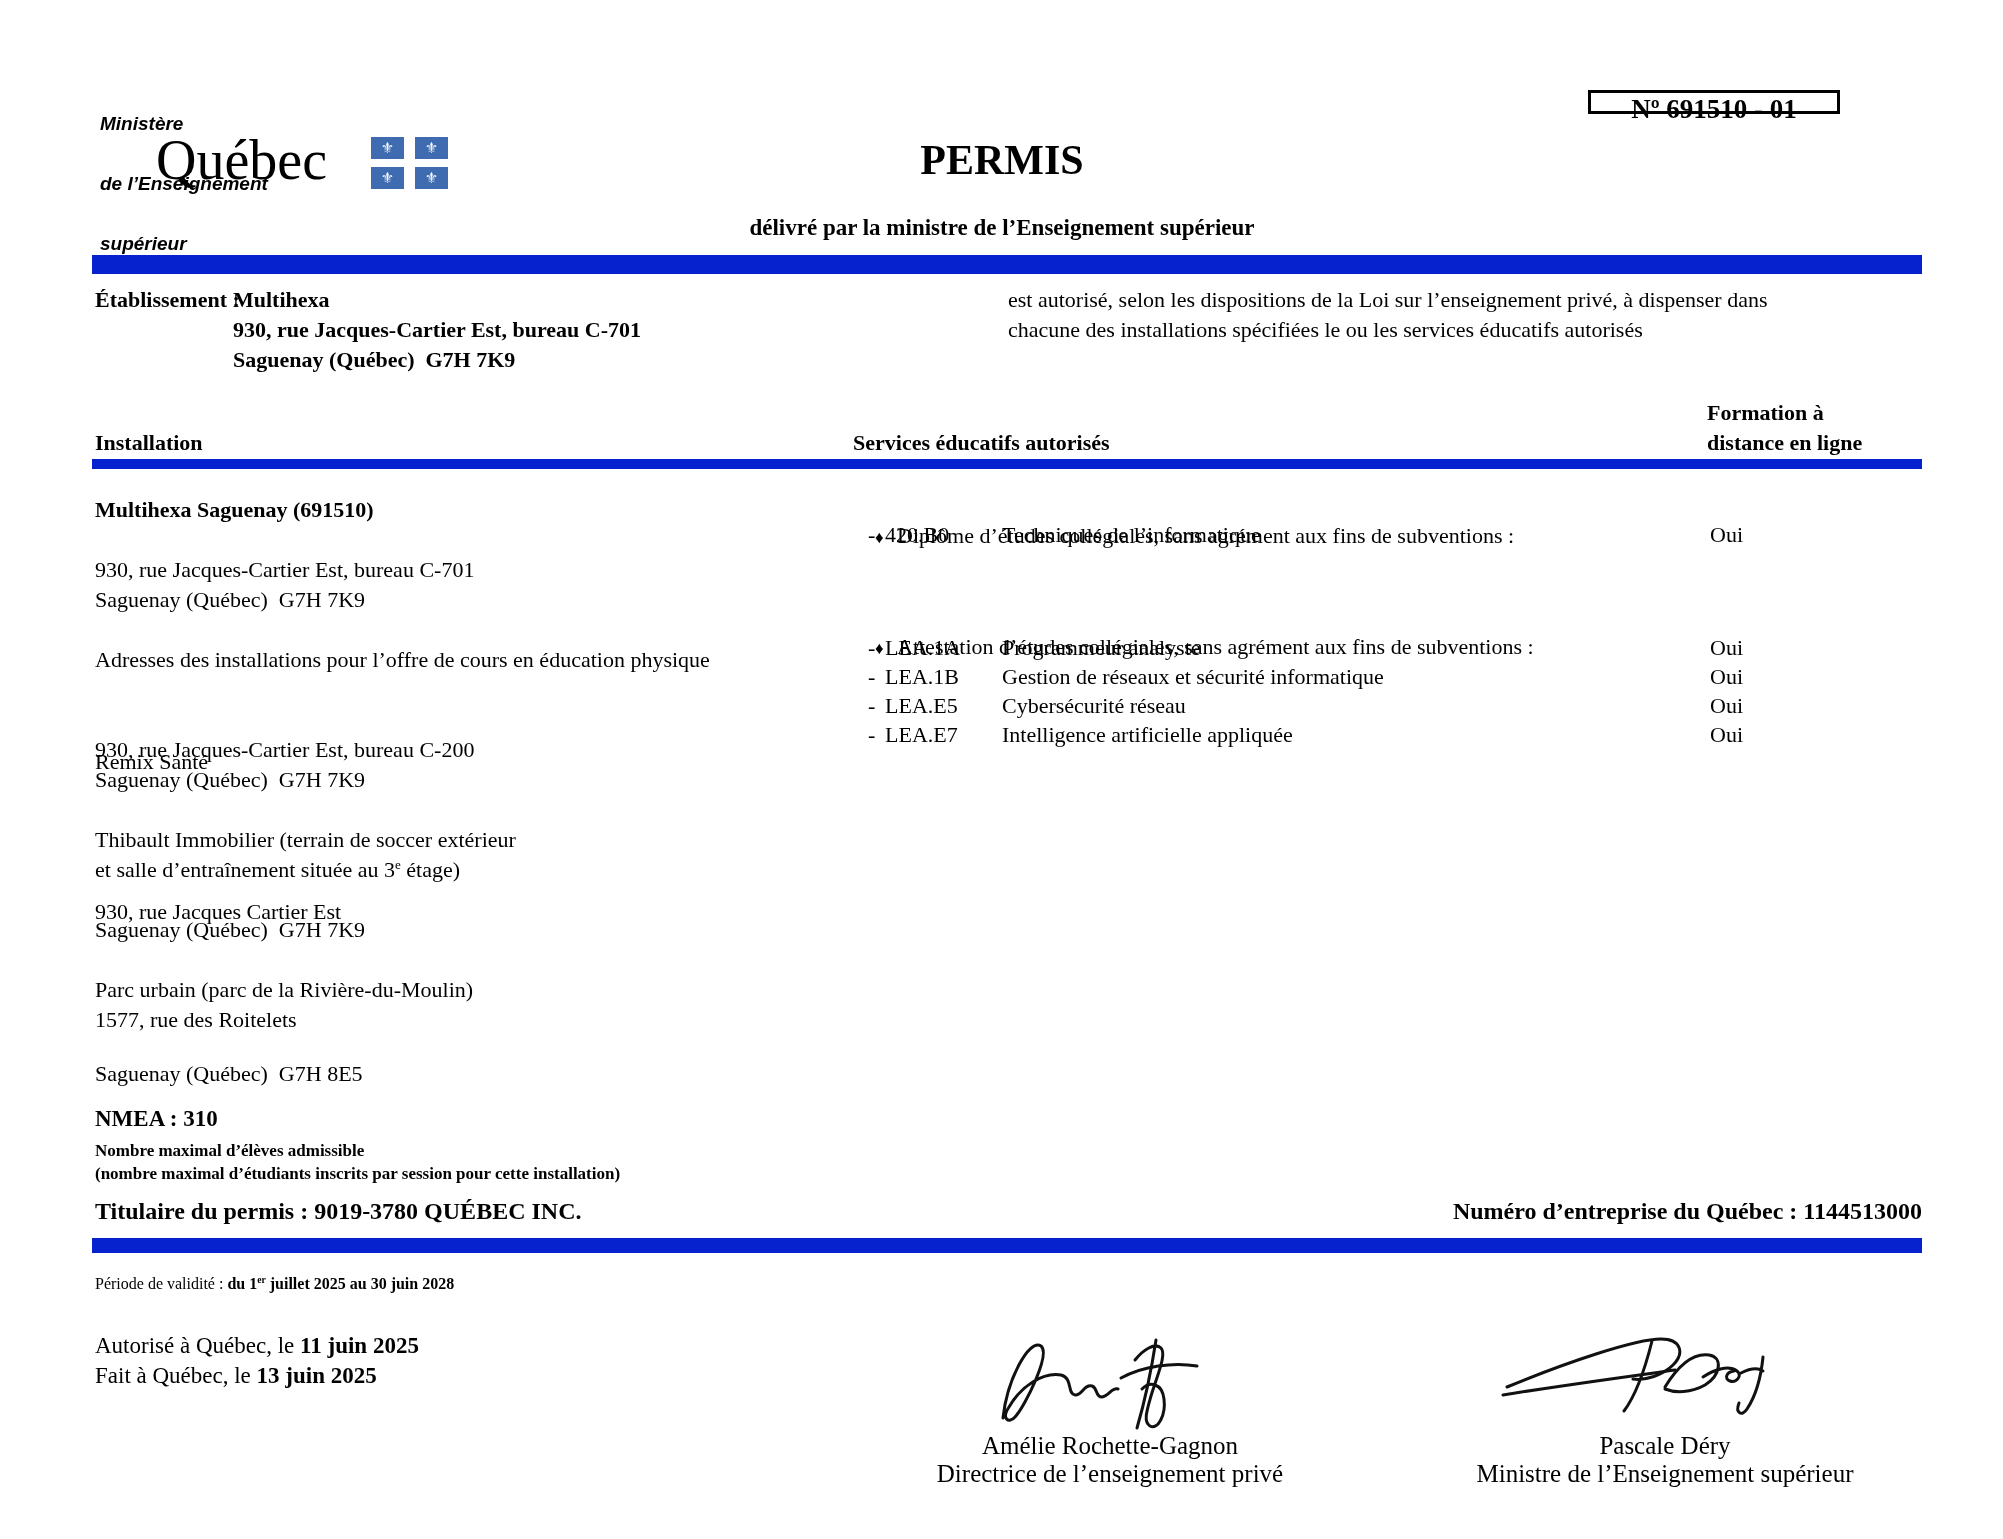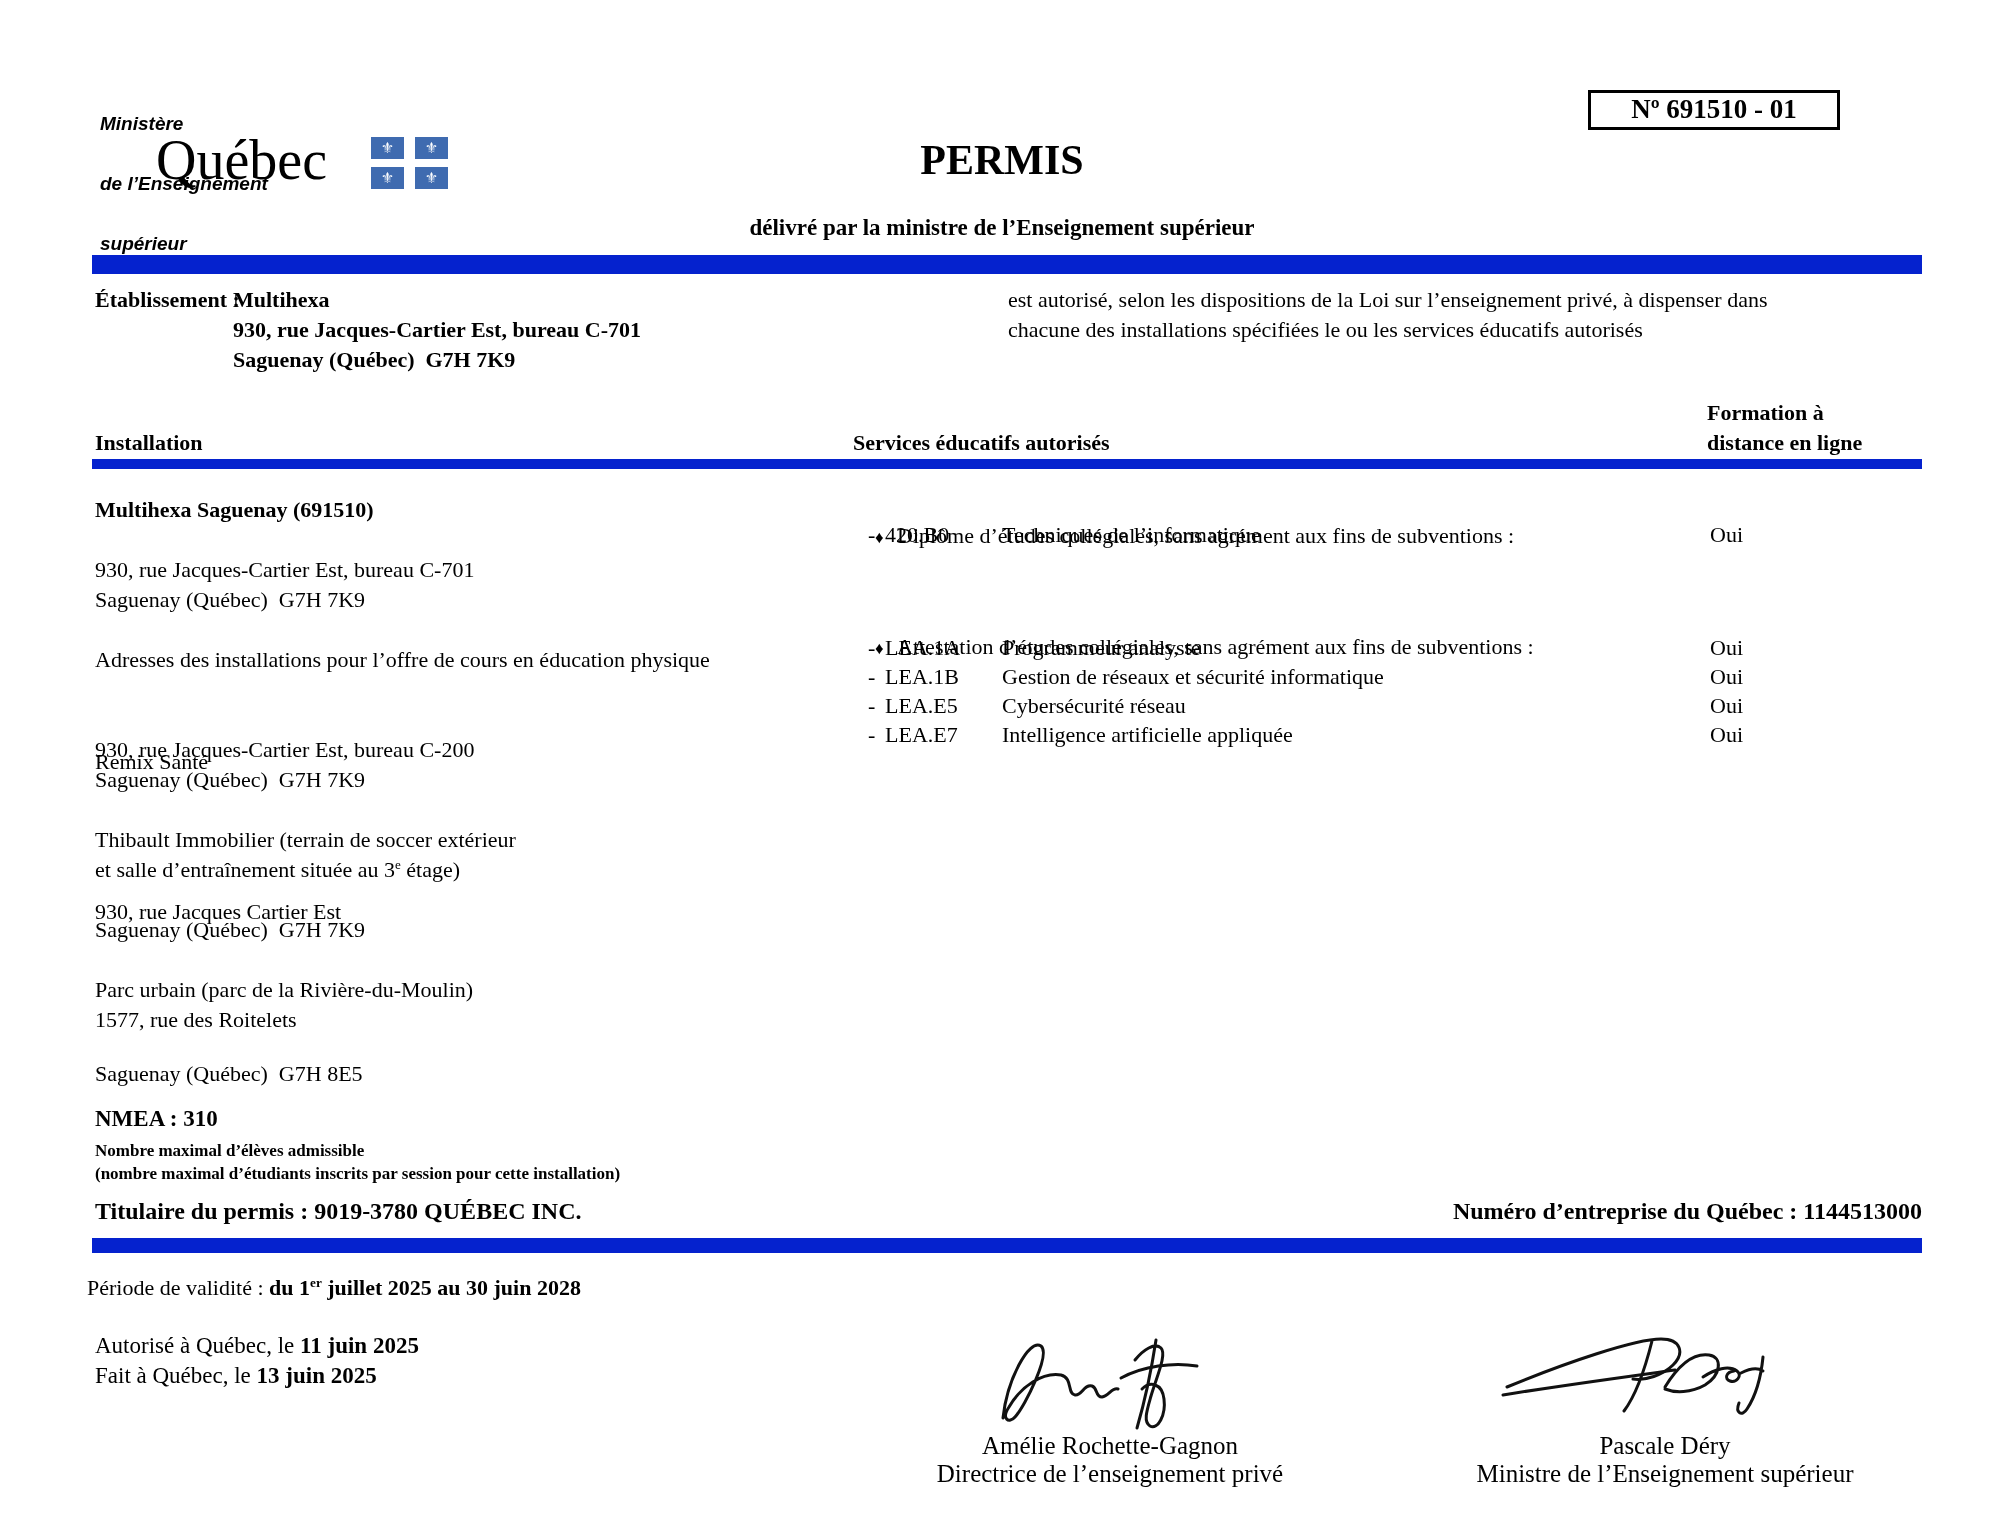--- a/index.html
+++ b/index.html
@@ -22,21 +22,21 @@
   
   .ministry { left:100px; top:74px; font-family:"Liberation Sans", sans-serif;
               font-weight:bold; font-style:italic; font-size:19px; line-height:20px; }
   .wordmark { left:156px; top:132px; font-size:56px; line-height:1; }
   .flag-grid { position:absolute; left:371px; top:137px; width:77px; height:52px; }
   .flag-cell { position:absolute; width:33px; height:22px; background:#3F6BB0;
                color:#fff; text-align:center; font-family:"DejaVu Sans", sans-serif;
                font-size:15px; line-height:22px; }
   .fc1 { left:0; top:0; } .fc2 { left:44px; top:0; } .fc3 { left:0; top:30px; } .fc4 { left:44px; top:30px; }
 
-  .permit-box { left:1588px; top:90px; width:252px; height:40px; border:3px solid #000;
+  .permit-box { left:1588px; top:90px; width:252px; height:24px; border:3px solid #000;
                 box-sizing:border-box; text-align:center; font-weight:bold; font-size:27px;
                 line-height:33px; }
   .title { left:702px; top:138px; width:600px; text-align:center; font-weight:bold;
            font-size:42px; line-height:1.05; }
   .subtitle { left:702px; top:214px; width:600px; text-align:center; font-weight:bold;
               font-size:23px; }
 
   
   .svc-head { height:30px; }
   .svc-bullet { display:inline-block; width:22px; font-size:17px; }
@@ -146,21 +146,21 @@
     <span class="svc-code">LEA.E7</span>
     <span class="svc-name">Intelligence artificielle appliquée</span>
     <span class="svc-oui">Oui</span>
   </div>
 
   <div class="abs b" style="left:95px; top:1196px; font-size:24px;">Titulaire du permis : 9019-3780 QUÉBEC INC.</div>
   <div class="abs b" style="left:1222px; top:1196px; width:700px; text-align:right; font-size:24px;">Numéro d’entreprise du Québec : 1144513000</div>
 
   <div class="bar bar3"></div>
 
-  <div class="abs" style="left:87px; top:1274px; font-size:22px;"><span>Période de validité : </span><span class="b">du 1</span><sup class="b">er</sup><span class="b"> juillet 2025 au 30 juin 2028</span></div>
+  <div class="abs" style="left:95px; top:1274px; font-size:16px;"><span>Période de validité : </span><span class="b">du 1</span><sup class="b">er</sup><span class="b"> juillet 2025 au 30 juin 2028</span></div>
   <div class="abs" style="left:95px; top:1332px; font-size:23px;"><span>Autorisé à Québec, le </span><span class="b">11 juin 2025</span></div>
   <div class="abs" style="left:95px; top:1362px; font-size:23px;"><span>Fait à Québec, le </span><span class="b">13 juin 2025</span></div>
 
   <svg class="sig-svg" style="left:985px; top:1318px;" width="260" height="125" viewBox="0 0 260 125">
     <path d="M18,100 C22,62 44,20 56,28 C66,36 40,88 30,99 C24,106 16,101 24,89 C36,68 58,54 76,57 C88,60 82,76 90,77 C97,78 99,66 107,68 C113,70 110,79 117,79 C124,78 127,69 133,71"></path>
     <path d="M171,22 C167,48 159,86 152,110 M150,42 C158,32 170,24 176,30 C182,36 172,58 166,78 C162,92 158,104 165,108 C173,112 181,97 179,81 C177,65 165,63 157,71"></path>
     <path d="M136,60 C158,48 188,44 212,48"></path>
   </svg>
   <div class="abs sig-name" style="left:910px; top:1430px;">Amélie Rochette-Gagnon</div>
   <div class="abs sig-name" style="left:910px; top:1458px;">Directrice de l’enseignement privé</div>

